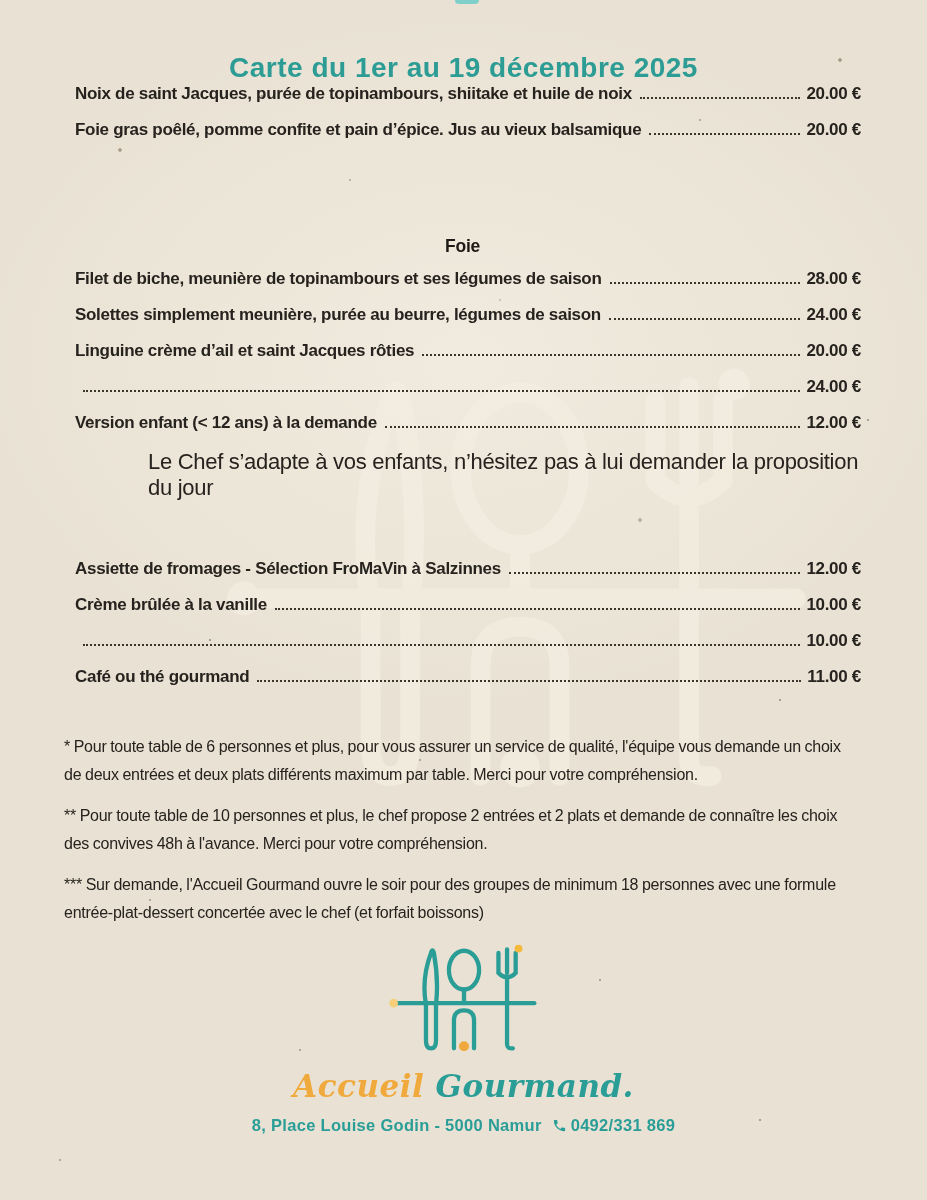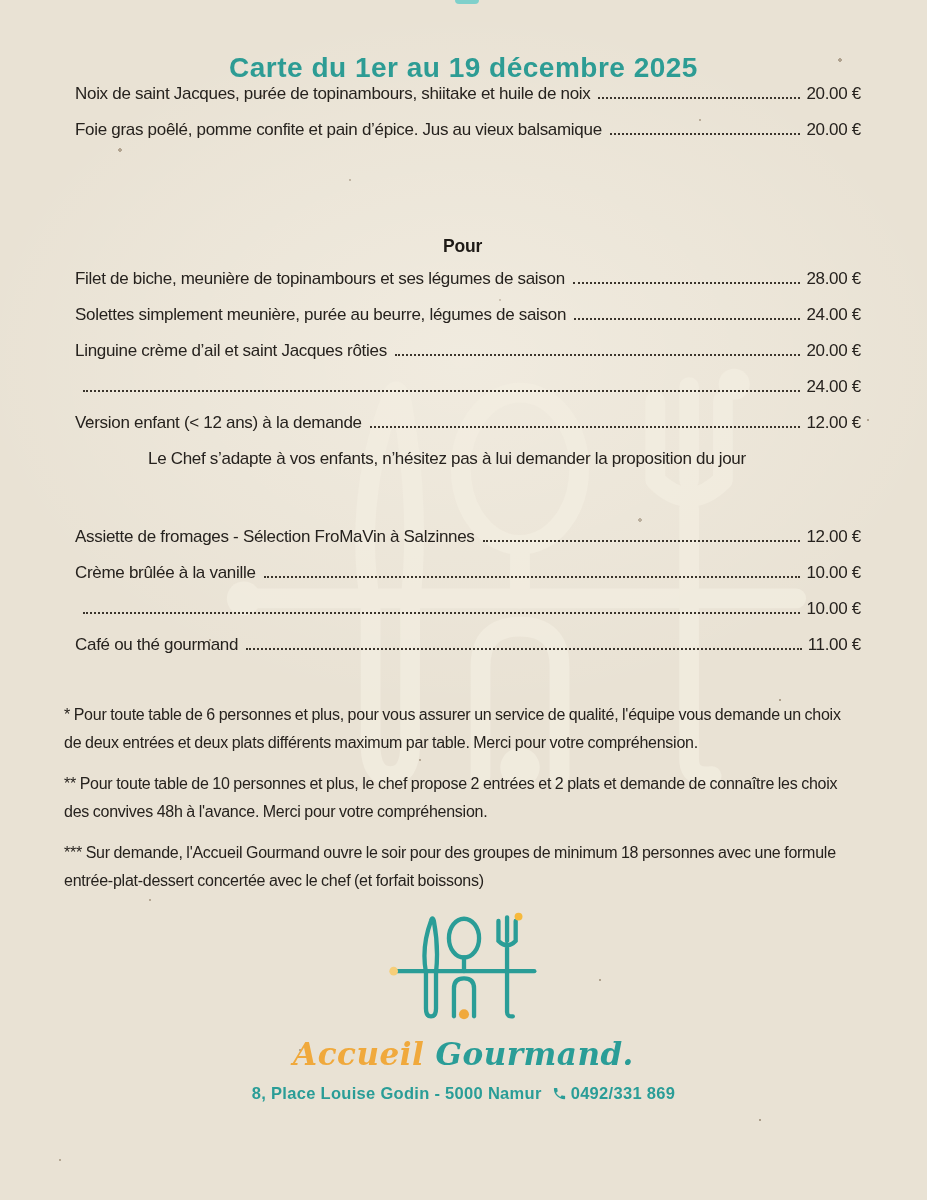--- a/index.html
+++ b/index.html
@@ -47,30 +47,30 @@
   }
   .content{position:relative;padding:0 66px 0 64px;}
   h2.section{
     margin:36px 0 12px 0;text-align:center;
     font-size:17.5px;font-weight:bold;color:#1e1a16;letter-spacing:-0.2px;
   }
   h2.first{margin-top:30px;}
   .row{
     display:flex;align-items:baseline;
     margin:0 0 16px 11px;
-    font-size:17px;letter-spacing:-0.3px;color:#26221e;
+    font-size:17px;letter-spacing:-0.3px;color:#26221e;font-weight:bold;
   }
   .row .dots{
     flex:1;min-width:18px;
     border-bottom:2px dotted #3a342c;
     margin:0 6px 4px 8px;
   }
   .row .price{white-space:nowrap;}
   .chef-note{
-    margin:16px 0 0 84px;font-size:17px;letter-spacing:-0.3px;color:#26221e;
+    margin:16px 0 0 84px;font-size:22px;letter-spacing:-0.3px;color:#26221e;
   }
   .gap-lg{height:44px;}
   .gap-fromage{height:58px;}
   h2.desserts{margin-top:22px;}
   .footnote{
     margin:0 0 13px 0;font-size:16px;line-height:1.75;
     letter-spacing:-0.25px;word-spacing:-0.5px;color:#26221e;
   }
   .footnotes{margin-top:46px;}
   .logo-block{position:relative;text-align:center;margin-top:2px;}
@@ -117,21 +117,21 @@
       <span class="dots"></span>
       <span class="price">20.00 €</span>
     </div>
     <div class="row">
       <span>Foie gras poêlé, pomme confite et pain d’épice. Jus au vieux balsamique</span>
       <span class="dots"></span>
       <span class="price">20.00 €</span>
     </div>
 
     <div class="gap-lg"></div>
-    <h2 class="section">Pour</h2>
+    <h2 class="section">Foie</h2>
 
     <div class="row">
       <span>Filet de biche, meunière de topinambours et ses légumes de saison</span>
       <span class="dots"></span>
       <span class="price">28.00 €</span>
     </div>
     <div class="row">
       <span>Solettes simplement meunière, purée au beurre, légumes de saison</span>
       <span class="dots"></span>
       <span class="price">24.00 €</span>

